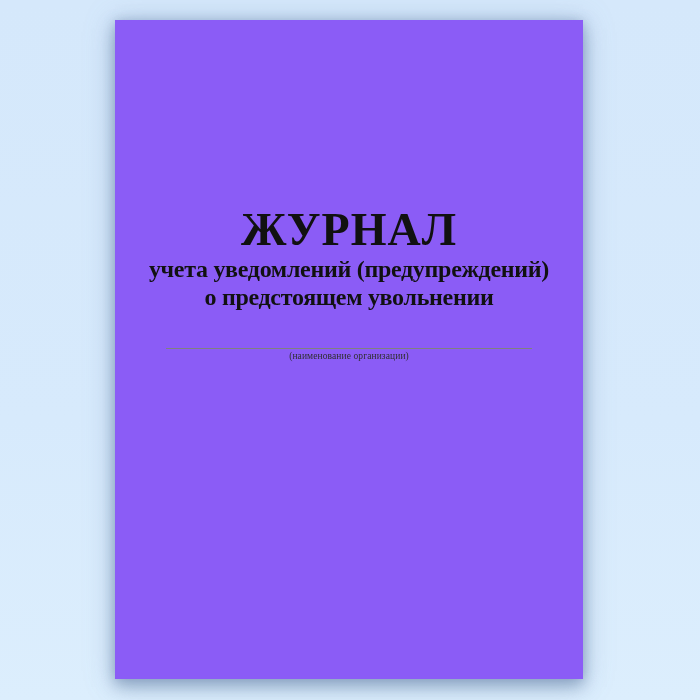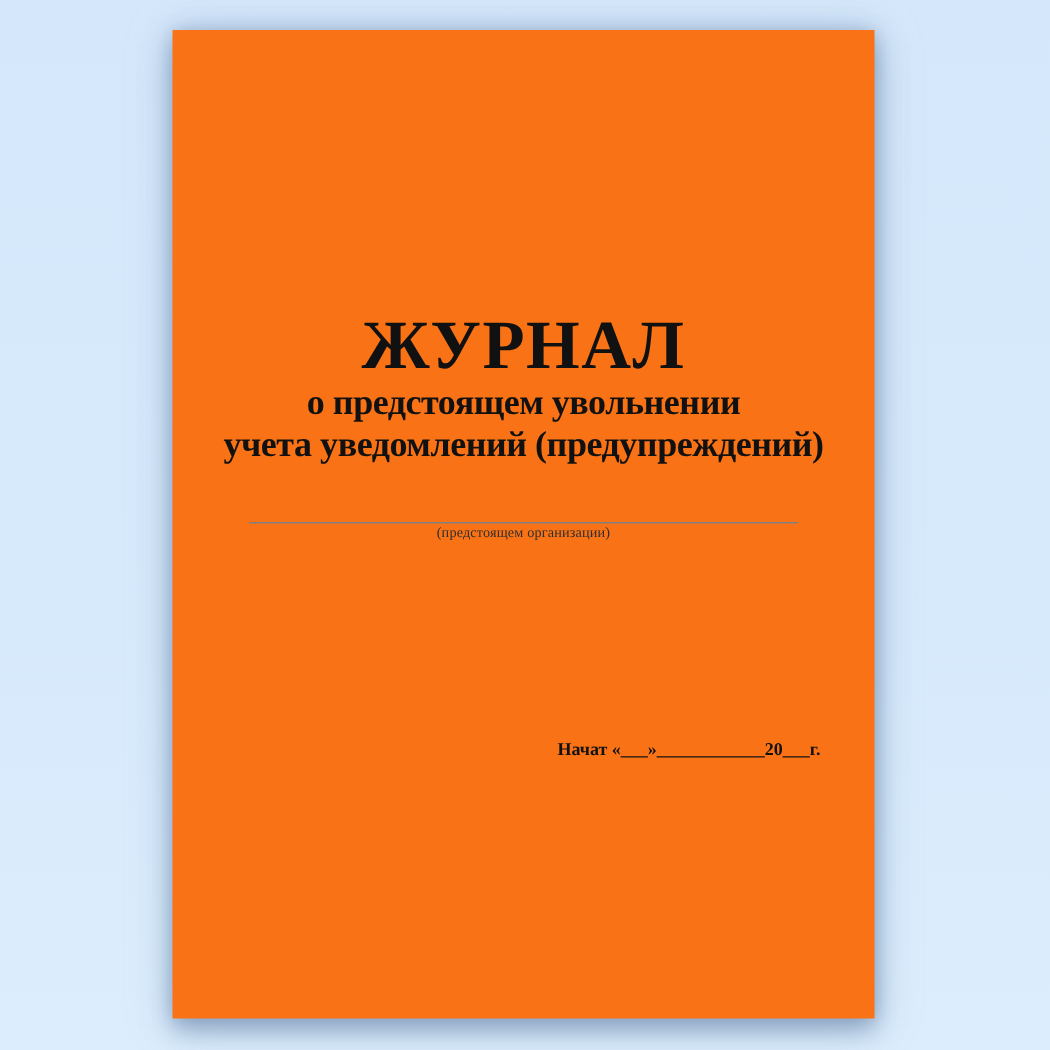--- a/index.html
+++ b/index.html
@@ -18,21 +18,21 @@
     position: relative;
     width: 700px;
     height: 700px;
   }
   .page {
     position: absolute;
     left: 115px;
     top: 20px;
     width: 468px;
     height: 659px;
-    background: #f97316;
+    background: #8b5cf6;
     box-shadow:
       0 8px 16px rgba(104, 132, 168, 0.55),
       0 0 10px rgba(130, 155, 192, 0.45),
       0 2px 28px rgba(120, 148, 185, 0.35);
   }
   .title-block {
     position: absolute;
     top: 185px;
     left: 0;
     right: 0;
@@ -85,27 +85,26 @@
   }
 </style>
 </head>
 <body>
 
 <div class="scene">
   <div class="page">
 
     <div class="title-block">
       <div class="main-title">ЖУРНАЛ</div>
+      <div class="subtitle">учета уведомлений (предупреждений)</div>
       <div class="subtitle">о предстоящем увольнении</div>
-      <div class="subtitle">учета уведомлений (предупреждений)</div>
     </div>
 
     <div class="org-field">
       <div class="org-line"></div>
-      <div class="org-caption">(предстоящем организации)</div>
+      <div class="org-caption">(наименование организации)</div>
     </div>
 
     <div class="dates-block">
-      <div>Начат «___»____________20___г.</div>
     </div>
 
   </div>
 </div>
 
 </body></html>

